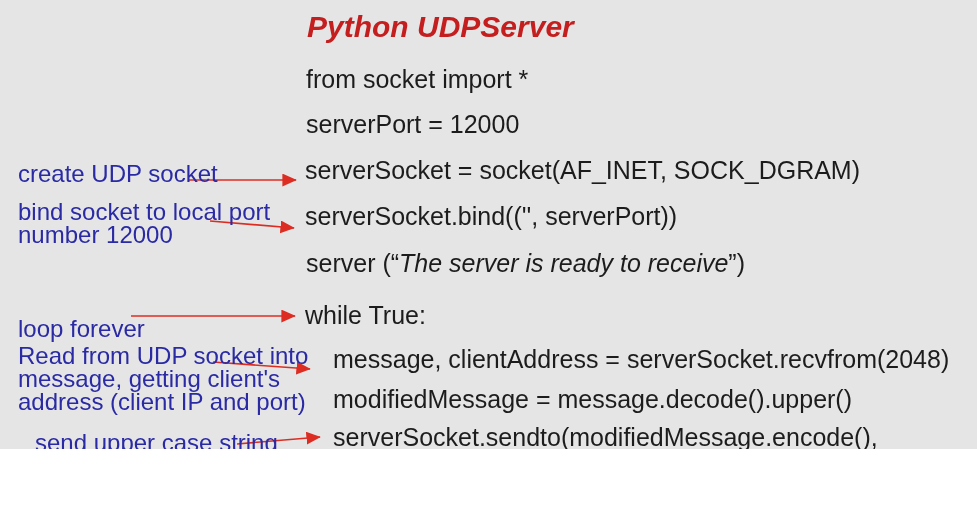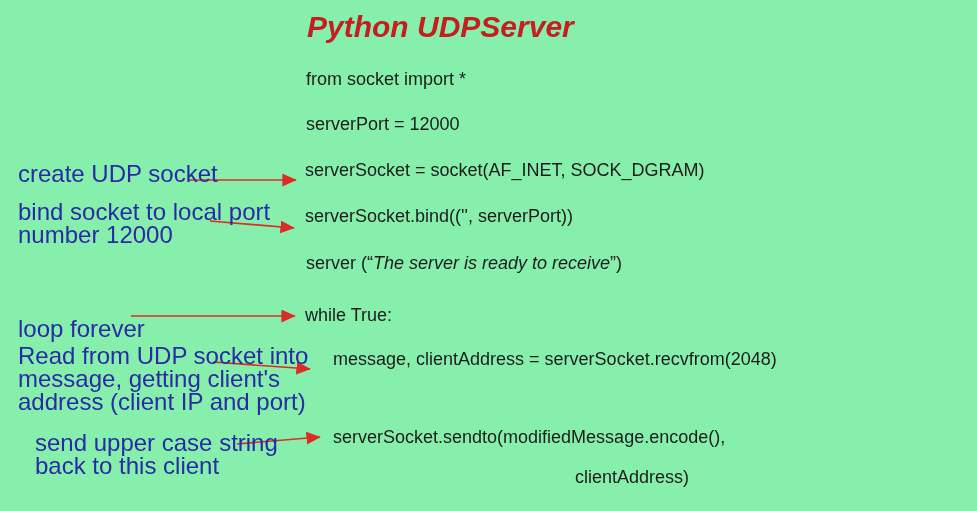--- a/index.html
+++ b/index.html
@@ -1,27 +1,27 @@
 <!DOCTYPE html>
 <html><head>
 <meta charset="utf-8">
 <style>
   html,body { margin:0; padding:0; background:#ffffff; }
   .canvas {
-    position:relative; width:977px; height:511px; background:#86efac;
+    position:relative; width:977px; height:449px; background:#e5e5e5;
     font-family:"Liberation Sans", sans-serif; overflow:hidden;
   }
   .arrows { position:absolute; left:0; top:0; width:977px; height:511px; pointer-events:none; }
   .title {
     position:absolute; left:307px; top:10px; margin:0;
     font-size:30px; font-weight:bold; font-style:italic; color:#c41e1e;
     white-space:nowrap;
   }
   .code {
-    position:absolute; color:#1c1c1c; font-size:18px; line-height:27px;
+    position:absolute; color:#1c1c1c; font-size:25px; line-height:27px;
     white-space:nowrap;
   }
   .code .it { font-style:italic; }
   .ann {
     position:absolute; color:#2a2aa5; font-size:24px; line-height:23px;
     white-space:pre-line;
   }
   #c1  { left:306px; top:66px; }
   #c2  { left:306px; top:111px; }
   #c3  { left:305px; top:157px; }
@@ -68,20 +68,21 @@
 
   <h1 class="title">Python UDPServer</h1>
 
   <div class="code" id="c1">from socket import *</div>
   <div class="code" id="c2">serverPort = 12000</div>
   <div class="code" id="c3">serverSocket = socket(AF_INET, SOCK_DGRAM)</div>
   <div class="code" id="c4">serverSocket.bind(('', serverPort))</div>
   <div class="code" id="c5"><span>server (“</span><span class="it">The server is ready to receive</span><span>”)</span></div>
   <div class="code" id="c6">while True:</div>
   <div class="code" id="c7">message, clientAddress = serverSocket.recvfrom(2048)</div>
+  <div class="code" id="c8">modifiedMessage = message.decode().upper()</div>
   <div class="code" id="c9">serverSocket.sendto(modifiedMessage.encode(),</div>
   <div class="code" id="c10">clientAddress)</div>
 
   <div class="ann" id="a1">create UDP socket</div>
   <div class="ann" id="a2">bind socket to local port
 number 12000</div>
   <div class="ann" id="a3">loop forever</div>
   <div class="ann" id="a4">Read from UDP socket into
 message, getting client's
 address (client IP and port)</div>

